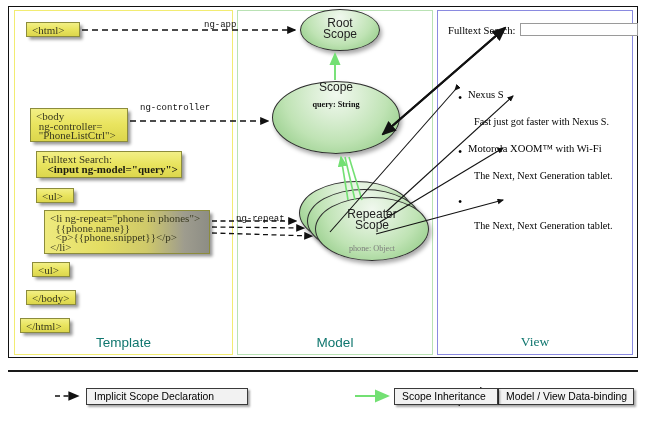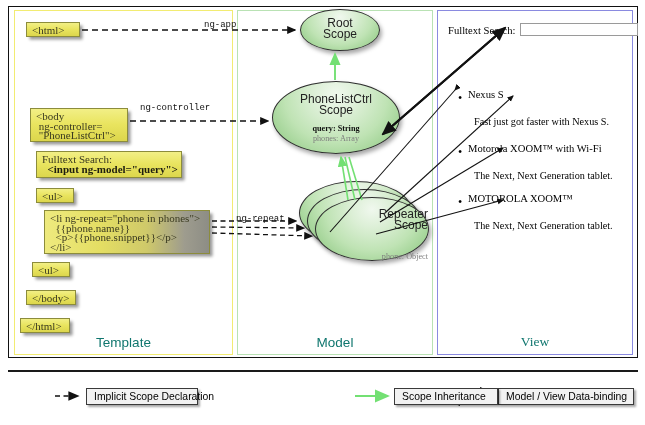--- a/index.html
+++ b/index.html
@@ -101,49 +101,46 @@
   <div class="panel model">
     <div class="panel-label">Model</div>
   </div>
 
   <div class="ell" style="left:300px;top:9px;width:78px;height:40px;">
     <div class="t1" style="margin-top:8px;">Root</div>
     <div class="t1">Scope</div>
   </div>
 
   <div class="ell" style="left:272px;top:81px;width:126px;height:71px;">
-    <div class="t1" style="margin-top:12px;">PhoneListCtrl</div>
     <div class="t1">Scope</div>
     <div class="t2 strong" style="margin-top:7px;">query: String</div>
-    <div class="t2 dim">phones: Array</div>
   </div>
 
   <div class="ell" style="left:299px;top:181px;width:112px;height:62px;"></div>
   <div class="ell" style="left:307px;top:189px;width:112px;height:62px;"></div>
-  <div class="ell" style="left:315px;top:197px;width:112px;height:62px;text-align:right;">
+  <div class="ell" style="left:315px;top:197px;width:112px;height:62px;">
     <div class="t1" style="margin-top:11px;">Repeater</div>
     <div class="t1">Scope</div>
-    <div class="t2 dim" style="margin-top:20px;">phone: Object</div>
+    <div class="t2 dim" style="margin-top:12px;">phone: Object</div>
   </div>
 
   <div class="panel view">
     <div class="view-inner">
       <div class="vsearch">Fulltext Search:</div>
       <input class="vinput" type="text" placeholder="" style="">
 
       <div class="vbullet" style="top:82px;">•</div>
       <div class="vitem" style="top:78px;">Nexus S</div>
       <div class="vsnip" style="top:105px;">Fast just got faster with Nexus S.</div>
 
       <div class="vbullet" style="top:136px;">•</div>
       <div class="vitem" style="top:132px;">Motorola XOOM™  with Wi-Fi</div>
       <div class="vsnip" style="top:159px;">The Next, Next Generation tablet.</div>
 
       <div class="vbullet" style="top:186px;">•</div>
-      <div class="vitem" style="top:182px;">MOTOROLA XOOM™</div>
       <div class="vsnip" style="top:209px;">The Next, Next Generation tablet.</div>
 
       <div class="panel-label">View</div>
     </div>
   </div>
 
   <div class="lbl" style="left:168px;top:20px;margin-left:36px;">ng-app</div>
   <div class="lbl" style="left:140px;top:103px;">ng-controller</div>
   <div class="lbl" style="left:236px;top:214px;">ng-repeat</div>
 
@@ -184,17 +181,17 @@
     <path d="M455,90 L330,232" stroke="#111" stroke-width="1.1" fill="none" marker-start="url(#ahBs)"></path>
 
     <path d="M55,396 L78,396" stroke="#111" stroke-width="1.6" fill="none" stroke-dasharray="5,3.5" marker-end="url(#ahB)"></path>
     <path d="M355,396 L388,396" stroke="#73e073" stroke-width="2.2" fill="none" marker-end="url(#ahG)"></path>
     <path d="M450,392 L490,392" stroke="#111" stroke-width="1.7" fill="none" marker-end="url(#ahB)"></path>
     <path d="M490,401 L450,401" stroke="#111" stroke-width="1.7" fill="none" marker-end="url(#ahB)"></path>
   </svg>
 
   <div class="legend-rule"></div>
 
-  <div class="lgbox" style="left:86px;top:388px;width:112px;height:17px;">Implicit Scope Declaration</div>
+  <div class="lgbox" style="left:86px;top:388px;width:162px;height:17px;">Implicit Scope Declaration</div>
   <div class="lgbox" style="left:498px;top:388px;width:136px;height:17px;">Model / View Data-binding</div>
   <div class="lgbox" style="left:394px;top:388px;width:104px;height:17px;">Scope Inheritance</div>
 
 </div>
 
 </body></html>

